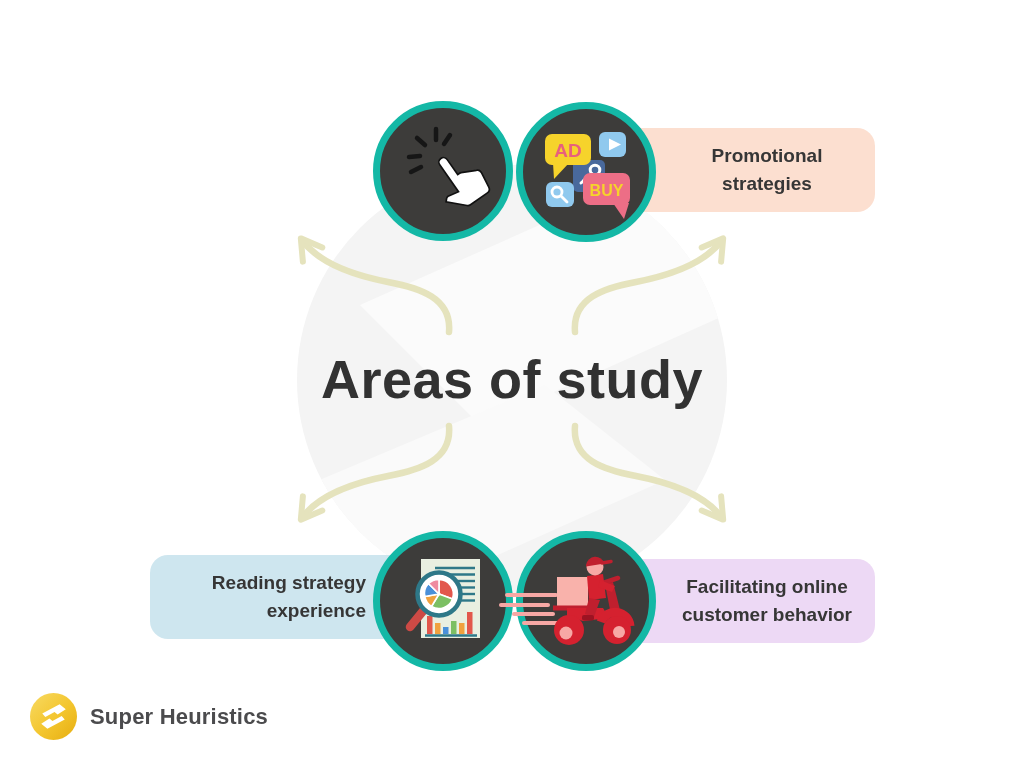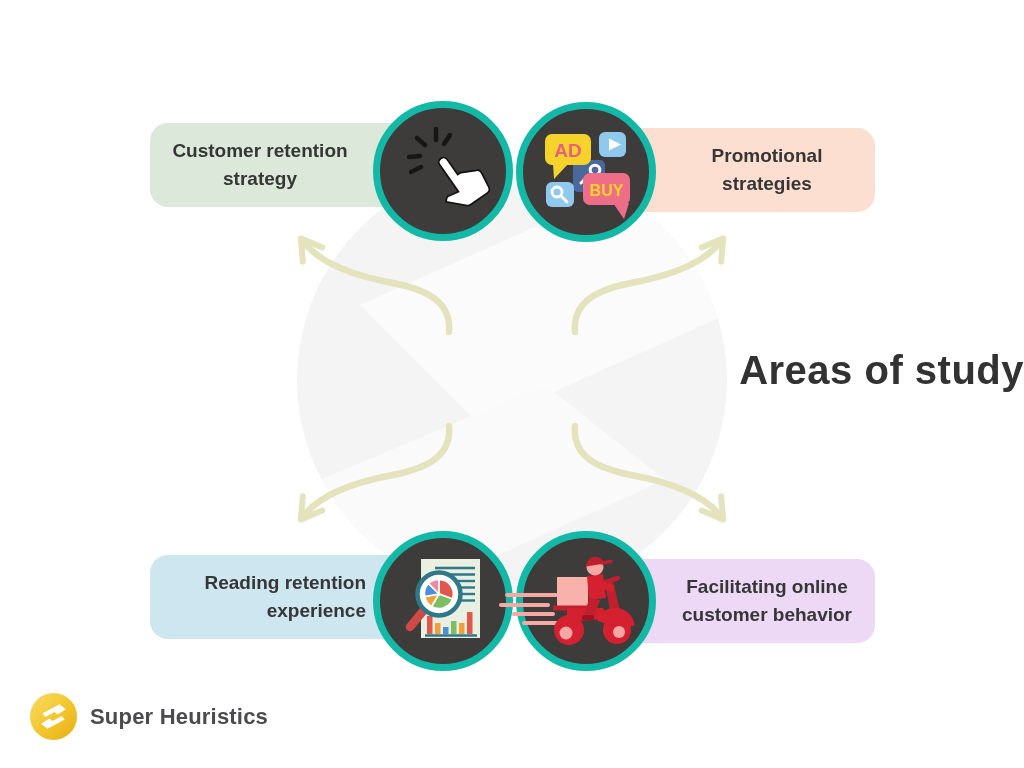--- a/index.html
+++ b/index.html
@@ -34,22 +34,22 @@
     background:#3d3c3a;border:7px solid #14b8a6;
   }
   #circle-retention{left:373px;top:101px;}
   #circle-promo{left:516px;top:102px;}
   #circle-reading{left:373px;top:531px;}
   #circle-behavior{left:516px;top:531px;}
   .icon-circle svg{position:absolute;left:0;top:0;overflow:visible;}
 
   
   #title{
-    position:absolute;left:0;top:348px;width:1024px;text-align:right;
-    font-size:40px;font-weight:800;color:#323232;letter-spacing:.5px;
+    position:absolute;left:0;top:348px;width:1024px;text-align:center;
+    font-size:54px;font-weight:800;color:#323232;letter-spacing:.5px;
   }
 
   
   #brand{position:absolute;left:30px;top:693px;display:flex;align-items:center;justify-content:flex-end;}
   #brand .brand-text{margin-left:13px;font-size:22px;font-weight:bold;color:#4b4b4d;letter-spacing:.2px;}
 </style>
 </head>
 <body>
 <div id="canvas">
 
@@ -73,28 +73,25 @@
       </marker>
     </defs>
     <g fill="none" stroke="#e5e3bd" stroke-width="6.5" stroke-linecap="round">
       <path d="M 449 332 C 452 298 420 288 388 282 C 352 275 318 262 302 240" marker-end="url(#ah)"></path>
       <path d="M 575 332 C 572 298 604 288 636 282 C 672 275 706 262 722 240" marker-end="url(#ah)"></path>
       <path d="M 449 426 C 452 460 420 470 388 476 C 352 483 318 496 302 518" marker-end="url(#ah)"></path>
       <path d="M 575 426 C 572 460 604 470 636 476 C 672 483 706 496 722 518" marker-end="url(#ah)"></path>
     </g>
   </svg>
 
-  <div class="pill" id="pill-retention" style="background-color: rgb(220, 232, 217);">
-    <span class="label">Customer retention strategy</span>
-  </div>
   <div class="pill" id="pill-promo" style="background-color: rgb(252, 223, 208);">
     <span class="label">Promotional strategies</span>
   </div>
   <div class="pill" id="pill-reading" style="background-color: rgb(206, 230, 239);">
-    <span class="label">Reading retention experience</span>
+    <span class="label">Reading strategy experience</span>
   </div>
   <div class="pill" id="pill-behavior" style="background-color: rgb(237, 217, 245);">
     <span class="label">Facilitating online customer behavior</span>
   </div>
 
   <div class="icon-circle" id="circle-retention">
     <svg width="126" height="126" viewBox="0 0 126 126">
       <g stroke="#161616" stroke-width="4.5" stroke-linecap="round">
         <line x1="29" y1="49" x2="40" y2="48"></line>
         <line x1="37" y1="30" x2="45" y2="37"></line>

